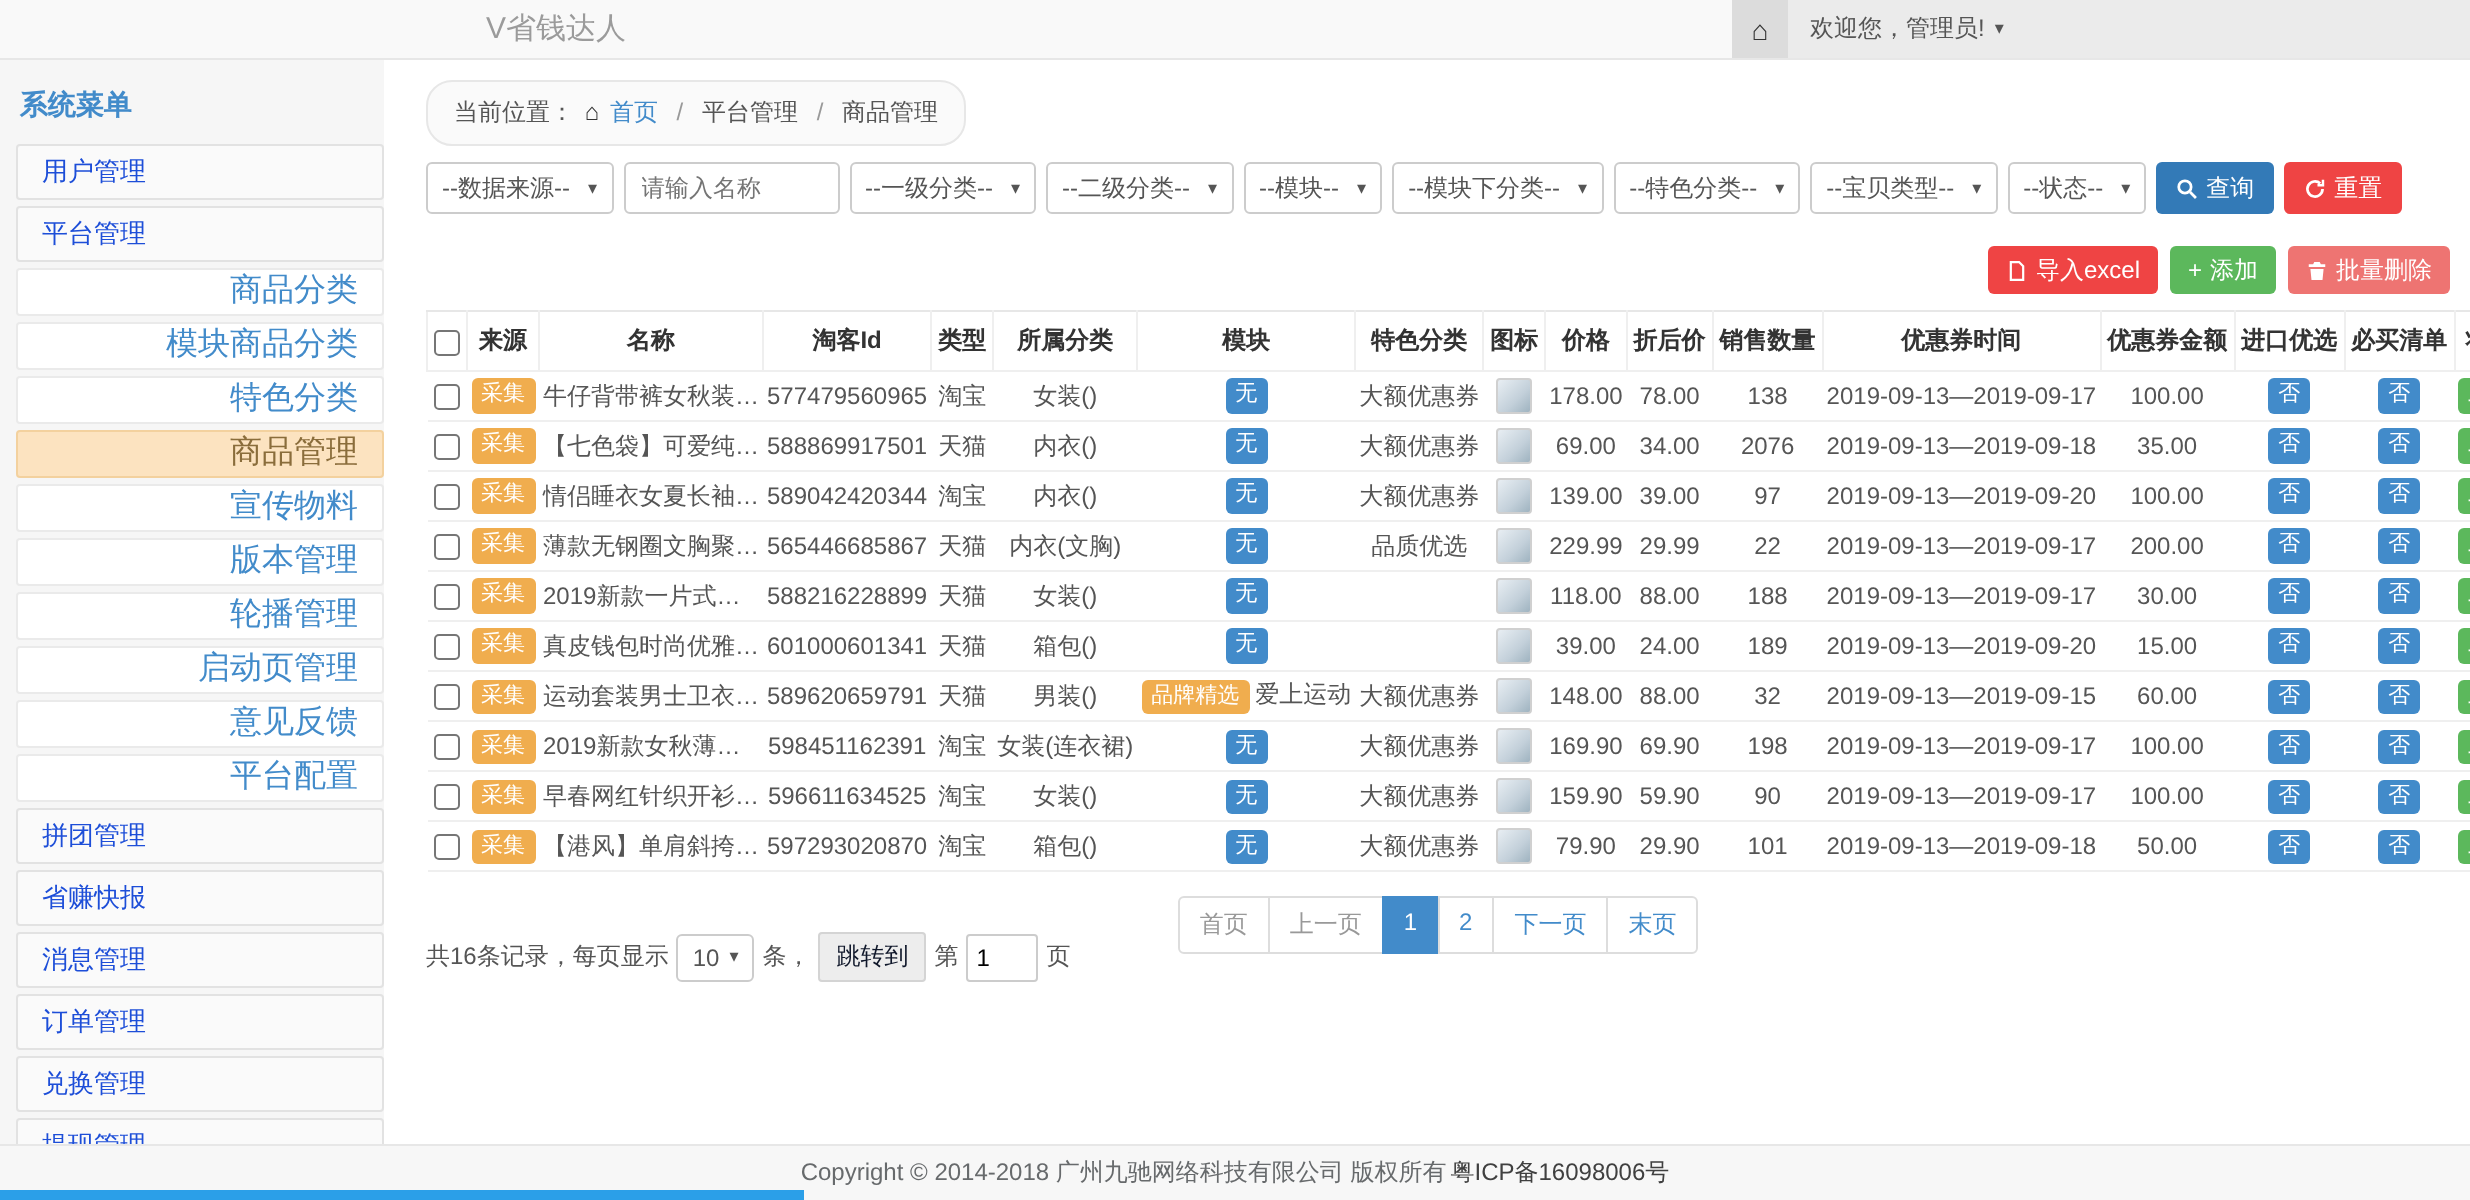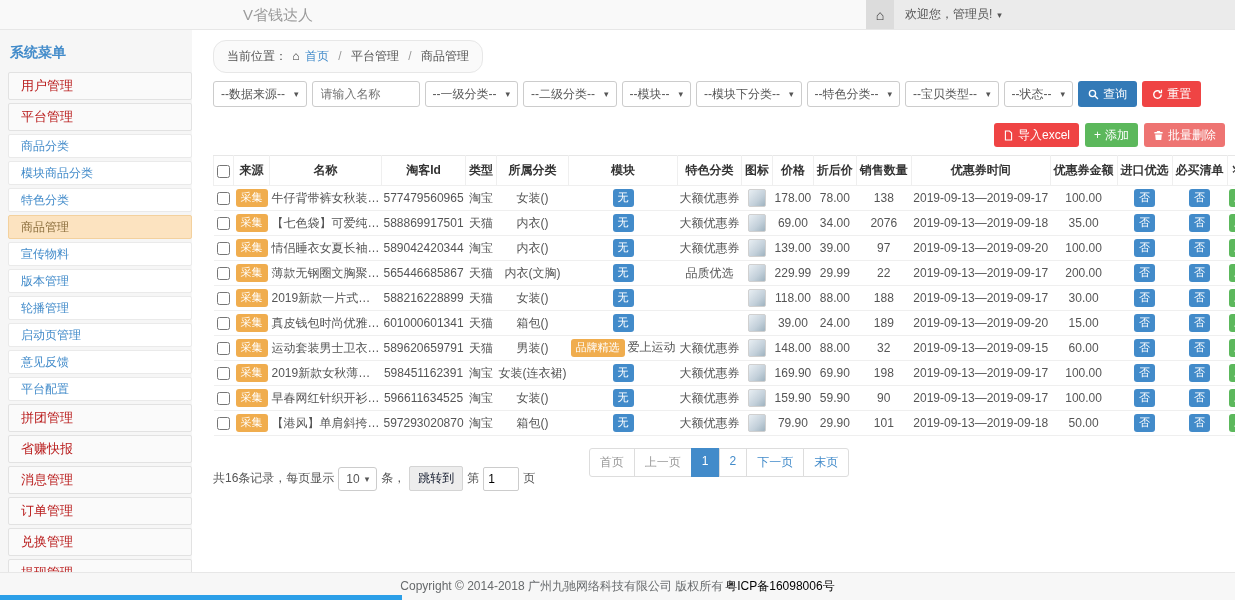--- a/index.html
+++ b/index.html
@@ -17,22 +17,22 @@
   .topbar-title { position:absolute; left:243px; top:0; line-height:29px; font-size:15px; color:#9b9b9b; }
   .topbar-right { position:absolute; right:0; top:0; height:29px; display:flex; }
   .home-btn { width:28px; background:#dcdcdc; display:flex; align-items:center; justify-content:center; color:#333; font-size:14px; cursor:pointer; }
   .welcome { width:341px; background:#ebebeb; display:flex; align-items:center; padding-left:11px; color:#555; cursor:pointer; }
   .welcome .caret { margin-left:5px; font-size:9px; }
   
   .layout { display:flex; min-height:570px; }
   .sidebar { width:192px; padding:0 0 160px 8px; background:#f6f6f6; }
   .sidebar-title { color:#428bca; font-weight:bold; font-size:14px; padding:14px 2px 10px; }
   .menu-item { border-radius:2px; padding:5px 12px; margin-bottom:3px; line-height:16px; cursor:pointer; }
-  .menu-main { background:#fafafa; border:1px solid #e2e2e2; color:#b91c1c; font-size:13px; }
-  .menu-sub { background:#fff; border:1px solid #eaeaea; color:#428bca; font-size:12px; line-height:14px; padding:4px 12px; }
+  .menu-main { background:#fafafa; border:1px solid #e2e2e2; color:#1d4ed8; font-size:13px; }
+  .menu-sub { background:#fff; border:1px solid #eaeaea; color:#428bca; font-size:16px; line-height:14px; padding:4px 12px;text-align:right; }
   .menu-sub.active { background:#fce3c0; border-color:#f3d19e; color:#8a6d3b; }
   .content { flex:1; padding:10px 10px 0 21px; min-width:0; }
   
   .breadcrumb { display:inline-block; border:1px solid #e7e7e7; background:#fafafa; border-radius:13px; padding:7px 13px; color:#555; }
   .bc-home-icon { margin:0 2px; color:#333; }
   .bc-link { color:#428bca; text-decoration:none; cursor:pointer; }
   .bc-sep { margin:0 6px; color:#999; }
   
   .filter-row { margin-top:8px; display:flex; align-items:center; gap:5px; flex-wrap:nowrap; }
   .fselect { display:inline-flex; align-items:center; justify-content:space-between; gap:9px; border:1px solid #ccc; border-radius:3px; background:#fff; height:26px; padding:0 7px; color:#555; cursor:pointer; white-space:nowrap; }
@@ -65,21 +65,21 @@
   .jump-btn { border:1px solid #d4d4d4; background:#ededed; padding:3px 8px; border-radius:2px; color:#0f172a; cursor:pointer; }
   .page-input { width:36px; height:24px; border:1px solid #ccc; border-radius:2px; padding:0 4px; font-size:12px; font-family:inherit; }
   .pager { display:flex; justify-content:center; }
   .page-btn { border:1px solid #ddd; background:#fff; color:#428bca; padding:5px 10px; margin-left:-1px; cursor:pointer; }
   .page-btn:first-child { border-radius:3px 0 0 3px; margin-left:0; }
   .page-btn:last-child { border-radius:0 3px 3px 0; }
   .page-btn.disabled { color:#999; }
   .page-btn.active { background:#428bca; border-color:#428bca; color:#fff; }
   
   .page-footer { position:absolute; left:0; right:0; bottom:0; height:28px; background:#f7f7f7; border-top:1px solid #e7e7e7; display:flex; align-items:center; justify-content:center; color:#676a6c; z-index:3; }
-  .icp-link { color:#000000; text-decoration:none; margin-left:2px; cursor:pointer; }
+  .icp-link { color:#404040; text-decoration:none; margin-left:2px; cursor:pointer; }
   .bottom-bar { position:absolute; left:0; bottom:0; width:402px; height:5px; background:#2b9fe8; z-index:6; }
 </style>
 </head>
 <body>
 
 <div class="topbar">
   <div class="topbar-title">V省钱达人</div>
   <div class="topbar-right">
     <div class="home-btn">
       <span>⌂</span>

